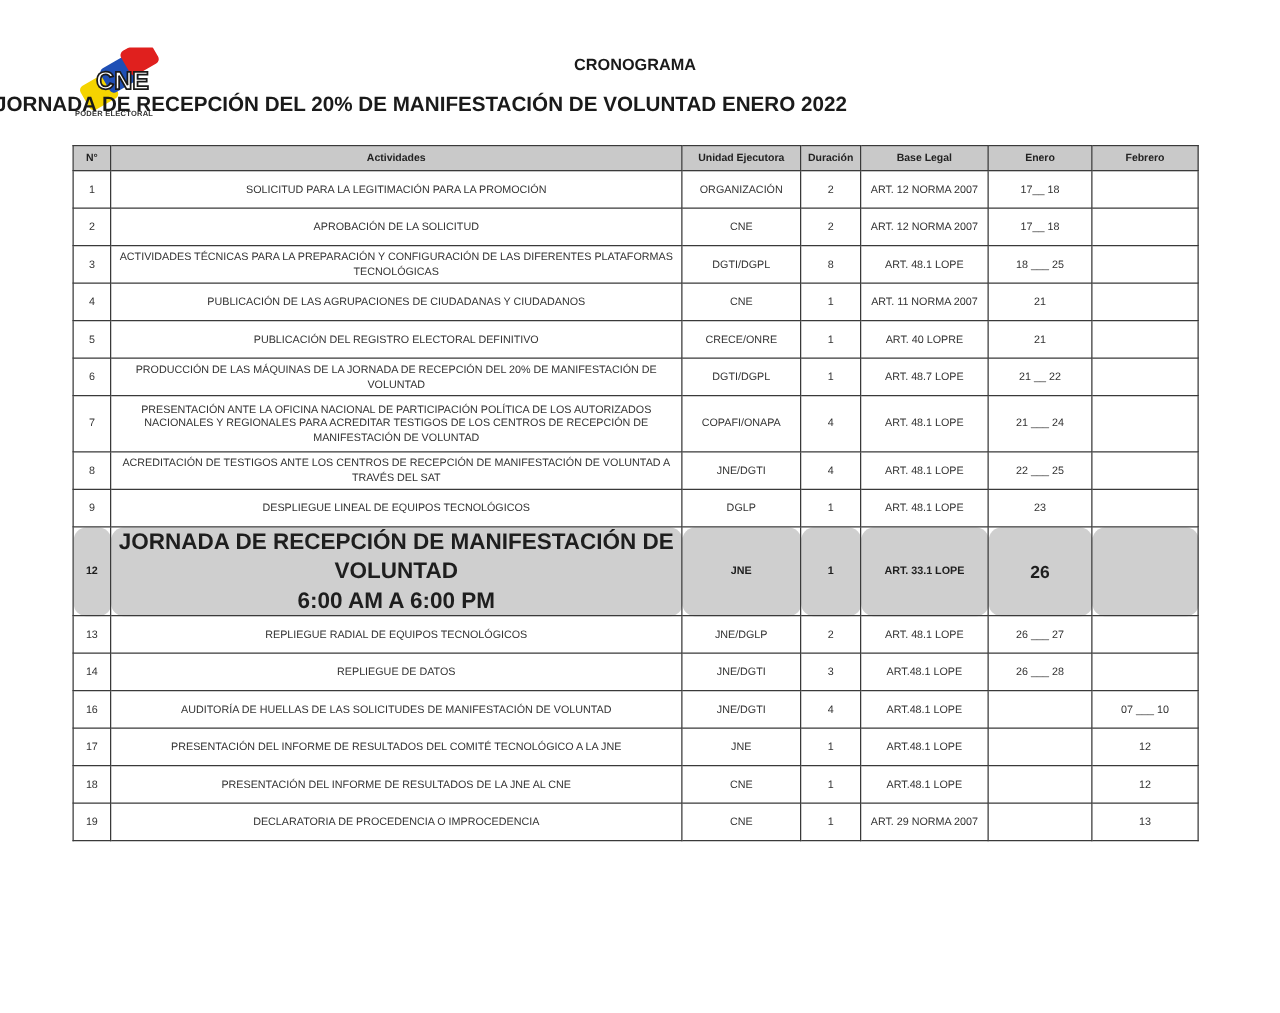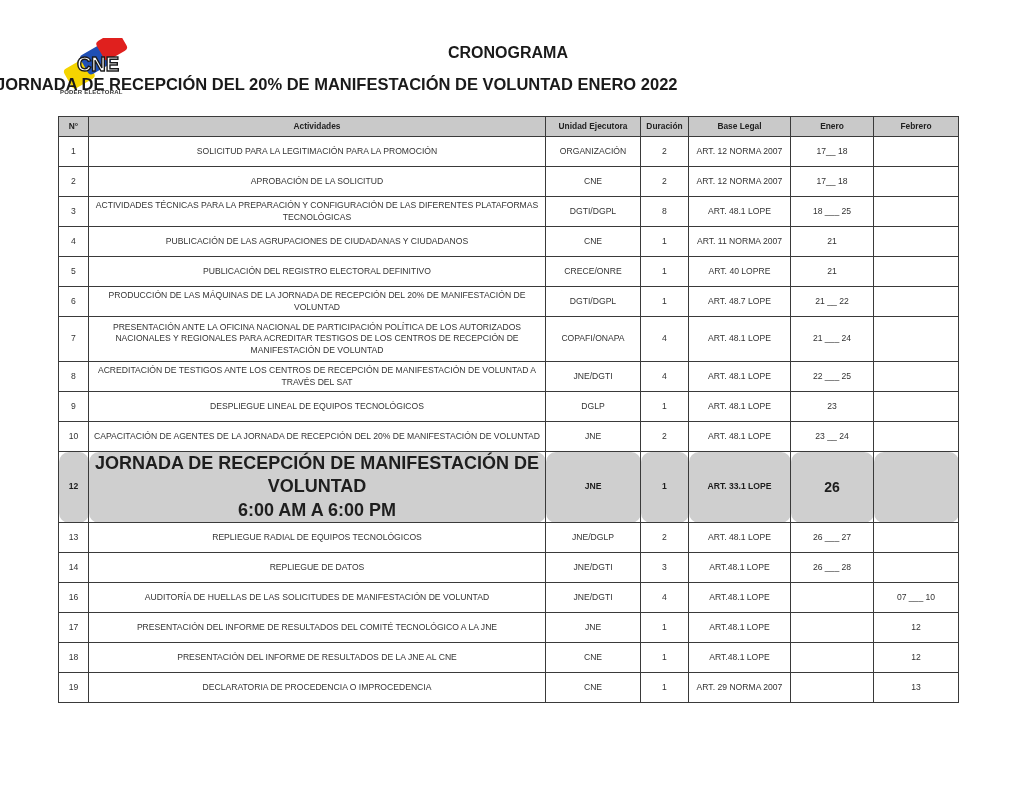--- a/index.html
+++ b/index.html
@@ -1,20 +1,20 @@
 <!DOCTYPE html>
 <html><head>
 <meta charset="utf-8">
 <style>
   html, body { margin: 0; padding: 0; background: #ffffff; }
   body { width: 1024px; height: 810px; position: relative; overflow: hidden;
          font-family: "Liberation Sans", sans-serif; color: #222; }
   .logo { position: absolute; left: 58px; top: 38px; width: 80px; height: 60px; }
   .logo-sub { position: absolute; left: 60px; top: 89px; font-size: 6px; letter-spacing: 0.2px; color: #333; font-weight: bold; }
-  .title1 { position: absolute; left: 0; width: 1024px; top: 44px; text-align: center; font-weight: bold; font-size: 16px; color: #1a1a1a; }
+  .title1 { position: absolute; left: 0; width: 1024px; top: 44px; text-align: center; font-weight: bold; font-size: 13px; color: #1a1a1a; }
   .title1 span { position: relative; left: -4px; }
   .title2 { position: absolute; left: 0; width: 1024px; top: 75px; font-weight: bold; font-size: 16.5px; color: #1a1a1a; }
   .title2 span { position: relative; left: -4px; }
   table { position: absolute; left: 58px; top: 116px; width: 900px; border-collapse: collapse;
           table-layout: fixed; font-size: 8.6px; }
   th, td { border: 1.6px solid #3a3a3a; text-align: center; vertical-align: middle; padding: 0 4px; line-height: 1.35; }
   th { background: #c9c9c9; font-weight: bold; font-size: 8.4px; height: 19px; padding: 0 2px; }
   tr.row td { color: #333; }
   tr.h32 td { height: 29px; }
   tr.h46 td { height: 44px; border-radius: 10px; }
@@ -136,29 +136,20 @@
       </tr>
       <tr class="row h32">
         <td>9</td>
         <td class="act">DESPLIEGUE LINEAL DE EQUIPOS TECNOLÓGICOS</td>
         <td>DGLP</td>
         <td>1</td>
         <td>ART. 48.1 LOPE</td>
         <td>23</td>
         <td></td>
       </tr>
-      <tr class="row h32">
-        <td>10</td>
-        <td class="act">CAPACITACIÓN DE AGENTES DE LA JORNADA DE RECEPCIÓN DEL 20%  DE MANIFESTACIÓN DE VOLUNTAD</td>
-        <td>JNE</td>
-        <td>2</td>
-        <td>ART. 48.1 LOPE</td>
-        <td>23 __ 24</td>
-        <td></td>
-      </tr>
       <tr class="row h46 highlight">
         <td>12</td>
         <td class="act">
           <div>JORNADA DE RECEPCIÓN DE MANIFESTACIÓN DE VOLUNTAD</div>
           <div>6:00 AM A 6:00 PM</div>
         </td>
         <td>JNE</td>
         <td>1</td>
         <td>ART. 33.1 LOPE</td>
         <td class="big">26</td>

